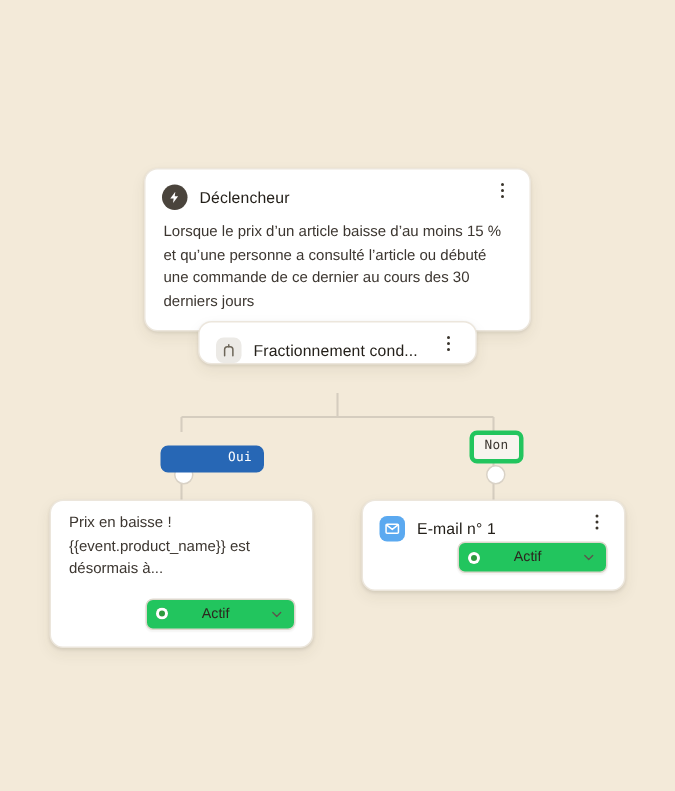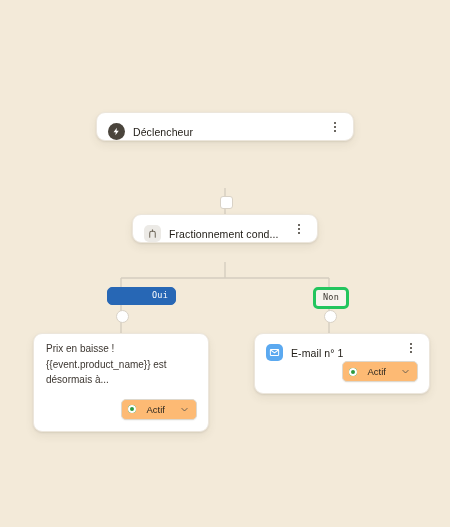--- a/index.html
+++ b/index.html
@@ -153,22 +153,22 @@
 
   
   .chiprow {
     display: flex;
     justify-content: flex-end;
     padding: 0 11px 11px 0;
   }
   .chip {
     display: inline-flex;
     align-items: center;
-    gap: 11px;
-    background: #fdba74;
+    gap: 23px;
+    background: #22c55e;
     border: 1px solid #ded8cd;
     border-radius: 5px;
     padding: 4px 7px 4px 6px;
     box-shadow: 0 1px 1px rgba(60,50,35,.05);
     cursor: pointer;
   }
   .dot {
     width: 8px; height: 8px;
     border-radius: 50%;
     background: #2e9a3e;
@@ -213,58 +213,59 @@
           <path d="M13 2 4 14h6l-1 8 9-12h-6l1-8z" fill="#ffffff"></path>
         </svg>
       </span>
       <span class="card-title">Déclencheur</span>
       <span class="kebab">
         <i></i>
           <i></i>
           <i></i>
       </span>
     </div>
+    <div class="card-body">Lorsque le prix d’un article baisse d’au moins 15 % et qu’une personne a consulté l’article ou débuté une commande de ce dernier au cours des 30 derniers jours</div>
   </div>
 
   <div class="card" style="left:132px; top:214px; width:186px;">
     <div class="card-head">
       <span class="ic ic-split">
         <svg width="11" height="11" viewBox="0 0 24 24" aria-hidden="true" fill="none" stroke="#6d6659" stroke-width="2.2" stroke-linecap="round" stroke-linejoin="round">
           <path d="M6 20V11a4 4 0 0 1 4-4h4a4 4 0 0 1 4 4v9"></path>
           <path d="M12 7V4"></path>
         </svg>
       </span>
       <span class="card-title">Fractionnement cond...</span>
       <span class="kebab">
         <i></i>
           <i></i>
           <i></i>
       </span>
     </div>
   </div>
 
-  <div class="badge badge-yes" style="left:107px; top:287px;padding-left:44px;">Oui</div>
+  <div class="badge badge-yes" style="left:107px; top:297px;padding-left:44px;">Oui</div>
   <div class="badge badge-no" style="left:313px; top:287px;">Non</div>
 
   <div class="card" style="left:33px; top:333px; width:176px;">
     <div class="card-body">Prix en baisse ! {{event.product_name}} est désormais à...</div>
     <div class="chiprow">
       <span class="chip">
         <span class="dot"></span>
         <span class="chip-label">Actif</span>
         <span class="chev">
           <svg width="9" height="9" viewBox="0 0 24 24" fill="none" stroke="#5c564c" stroke-width="2.4" stroke-linecap="round" stroke-linejoin="round">
               <path d="M5 9l7 7 7-7"></path>
             </svg>
         </span>
       </span>
     </div>
   </div>
 
-  <div class="card" style="left:254px; top:333px; width:176px;">
+  <div class="card" style="left:241px; top:333px; width:176px;">
     <div class="card-head">
       <span class="ic ic-mail">
         <svg width="11" height="11" viewBox="0 0 24 24" aria-hidden="true" fill="none" stroke="#ffffff" stroke-width="2.2" stroke-linecap="round" stroke-linejoin="round">
           <rect x="3" y="5.5" width="18" height="13" rx="1.5"></rect>
           <path d="M3.6 6.5 12 13l8.4-6.5"></path>
         </svg>
       </span>
       <span class="card-title">E-mail n° 1</span>
       <span class="kebab">
         <i></i>

